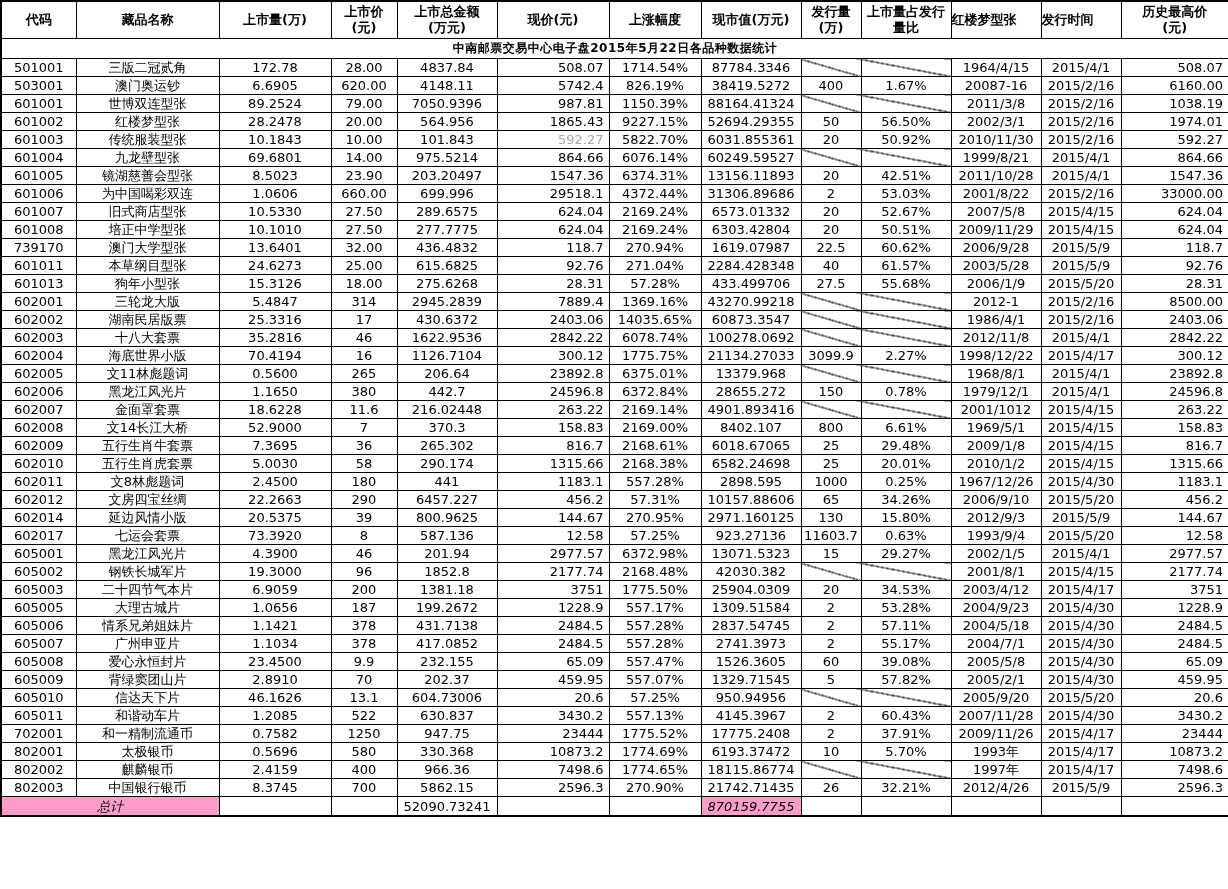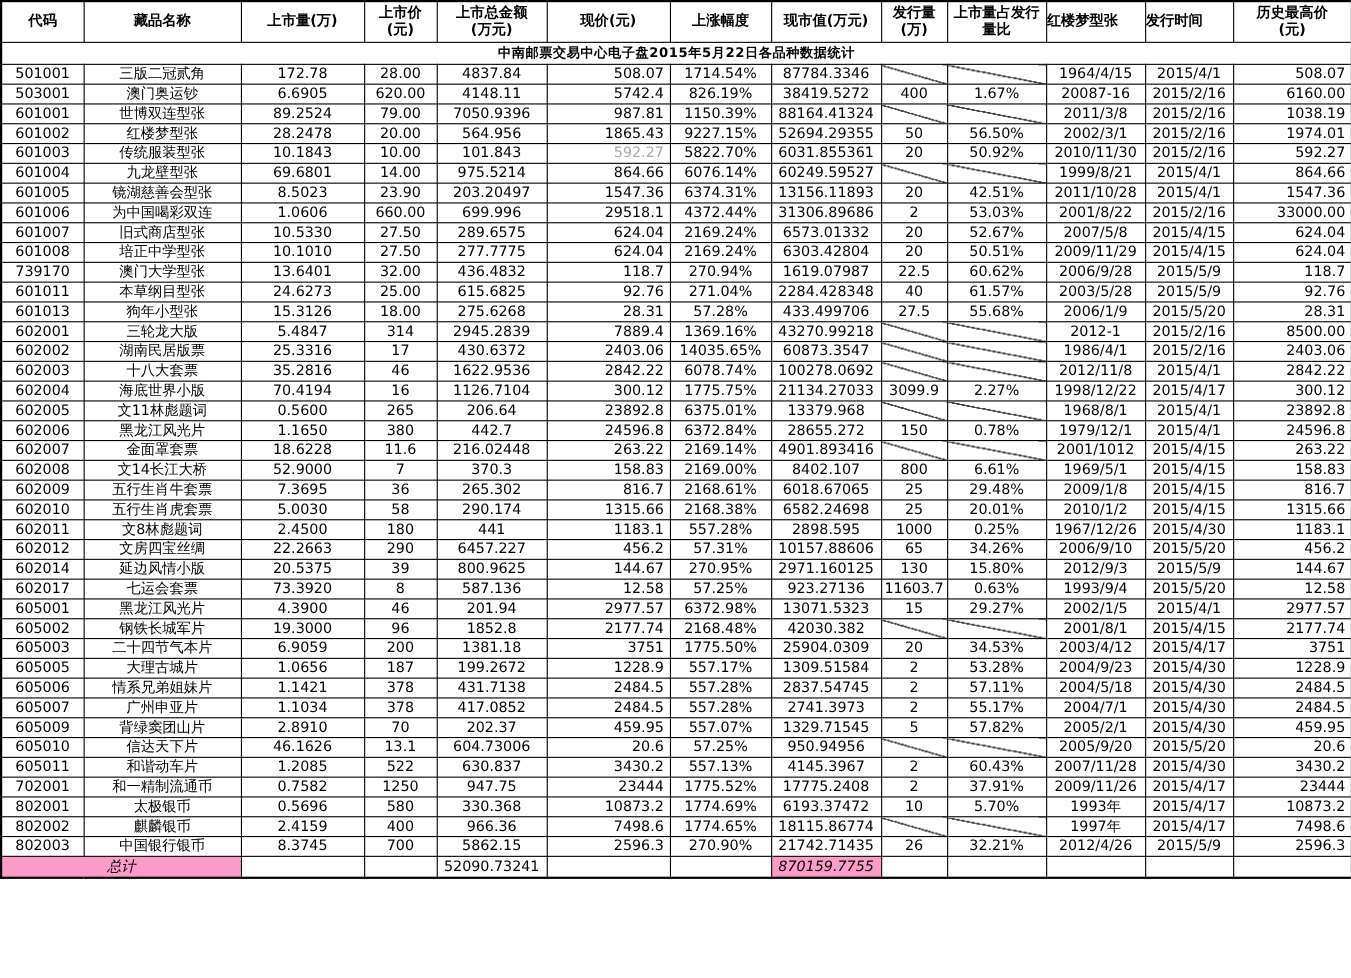--- a/index.html
+++ b/index.html
@@ -561,20 +561,35 @@
         <td class="right">2484.5</td>
         <td>557.28%</td>
         <td>2741.3973</td>
         <td>2</td>
         <td>55.17%</td>
         <td>2004/7/1</td>
         <td>2015/4/30</td>
         <td class="right">2484.5</td>
       </tr>
       <tr>
+        <td>605008</td>
+        <td class="name">爱心永恒封片</td>
+        <td>23.4500</td>
+        <td>9.9</td>
+        <td>232.155</td>
+        <td class="right">65.09</td>
+        <td>557.47%</td>
+        <td>1526.3605</td>
+        <td>60</td>
+        <td>39.08%</td>
+        <td>2005/5/8</td>
+        <td>2015/4/30</td>
+        <td class="right">65.09</td>
+      </tr>
+      <tr>
         <td>605009</td>
         <td class="name">背绿窦团山片</td>
         <td>2.8910</td>
         <td>70</td>
         <td>202.37</td>
         <td class="right">459.95</td>
         <td>557.07%</td>
         <td>1329.71545</td>
         <td>5</td>
         <td>57.82%</td>

